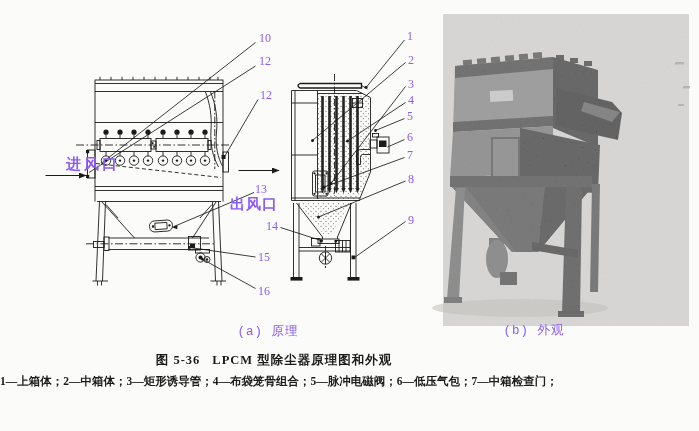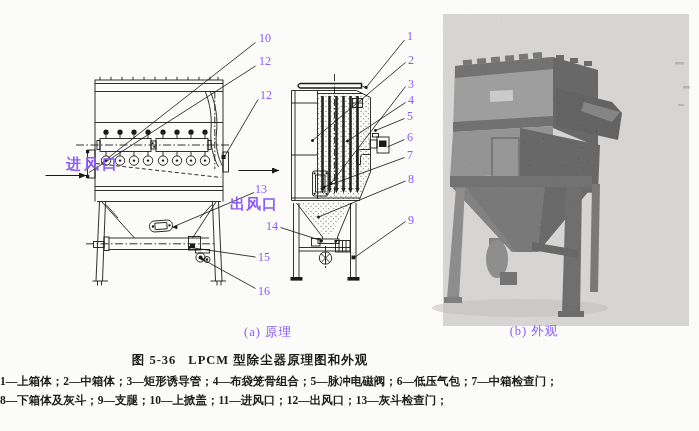--- a/index.html
+++ b/index.html
@@ -8,28 +8,28 @@
     font-family:"Liberation Serif","DejaVu Serif",serif;color:#1b1b1b;
   }
   .art{position:absolute;left:0;top:0;}
   .lbl{
     position:absolute;transform:translate(-50%,-50%);
     font-size:12px;line-height:1;white-space:nowrap;color:#8b5cf6;
   }
   .num{font-size:12px;}
   .cjk{font-size:15px;font-weight:bold;letter-spacing:3px;margin-left:24px;}
   .cjk2{font-size:15px;font-weight:bold;letter-spacing:1px;}
-  .sub{font-size:12.5px;letter-spacing:1px;}
+  .sub{font-size:12.5px;letter-spacing:1px;font-family:Liberation Mono, monospace;}
   .caption{
     position:absolute;left:0;top:352px;width:500px;text-align:center;
-    font-size:12.5px;font-weight:bold;letter-spacing:1px;white-space:nowrap;
+    font-size:12.5px;font-weight:bold;letter-spacing:1px;white-space:nowrap;padding-left:24px;
   }
   .caption .cap-title{margin-left:12px;}
   .legend{
-    position:absolute;left:0;top:372px;width:506px;text-align:left;
+    position:absolute;left:0;top:372px;width:506px;text-align:center;
     font-size:11.5px;line-height:18.6px;font-weight:bold;
   }
   .legend div{white-space:nowrap;}
 </style>
 </head>
 <body>
 
 <div class="page">
 
 <svg class="art" width="699" height="431" viewBox="0 0 699 431">
@@ -368,16 +368,15 @@
 
   <span class="lbl sub" style="left:268px; top:332px;">(a) 原理</span>
   <span class="lbl sub" style="left:530px; top:331px;padding-left:8px;">(b) 外观</span>
 
   <div class="caption">
     <span class="cap-label">图 5-36</span><span class="cap-title">LPCM 型除尘器原理图和外观</span>
   </div>
 
   <div class="legend">
     <div>1—上箱体；2—中箱体；3—矩形诱导管；4—布袋笼骨组合；5—脉冲电磁阀；6—低压气包；7—中箱检查门；</div>
-    <div>8—下箱体及灰斗；9—支腿；10—上掀盖；11—进风口；12—出风口；13—灰斗检查门；</div>
   </div>
 
 </div>
 
 </body></html>

